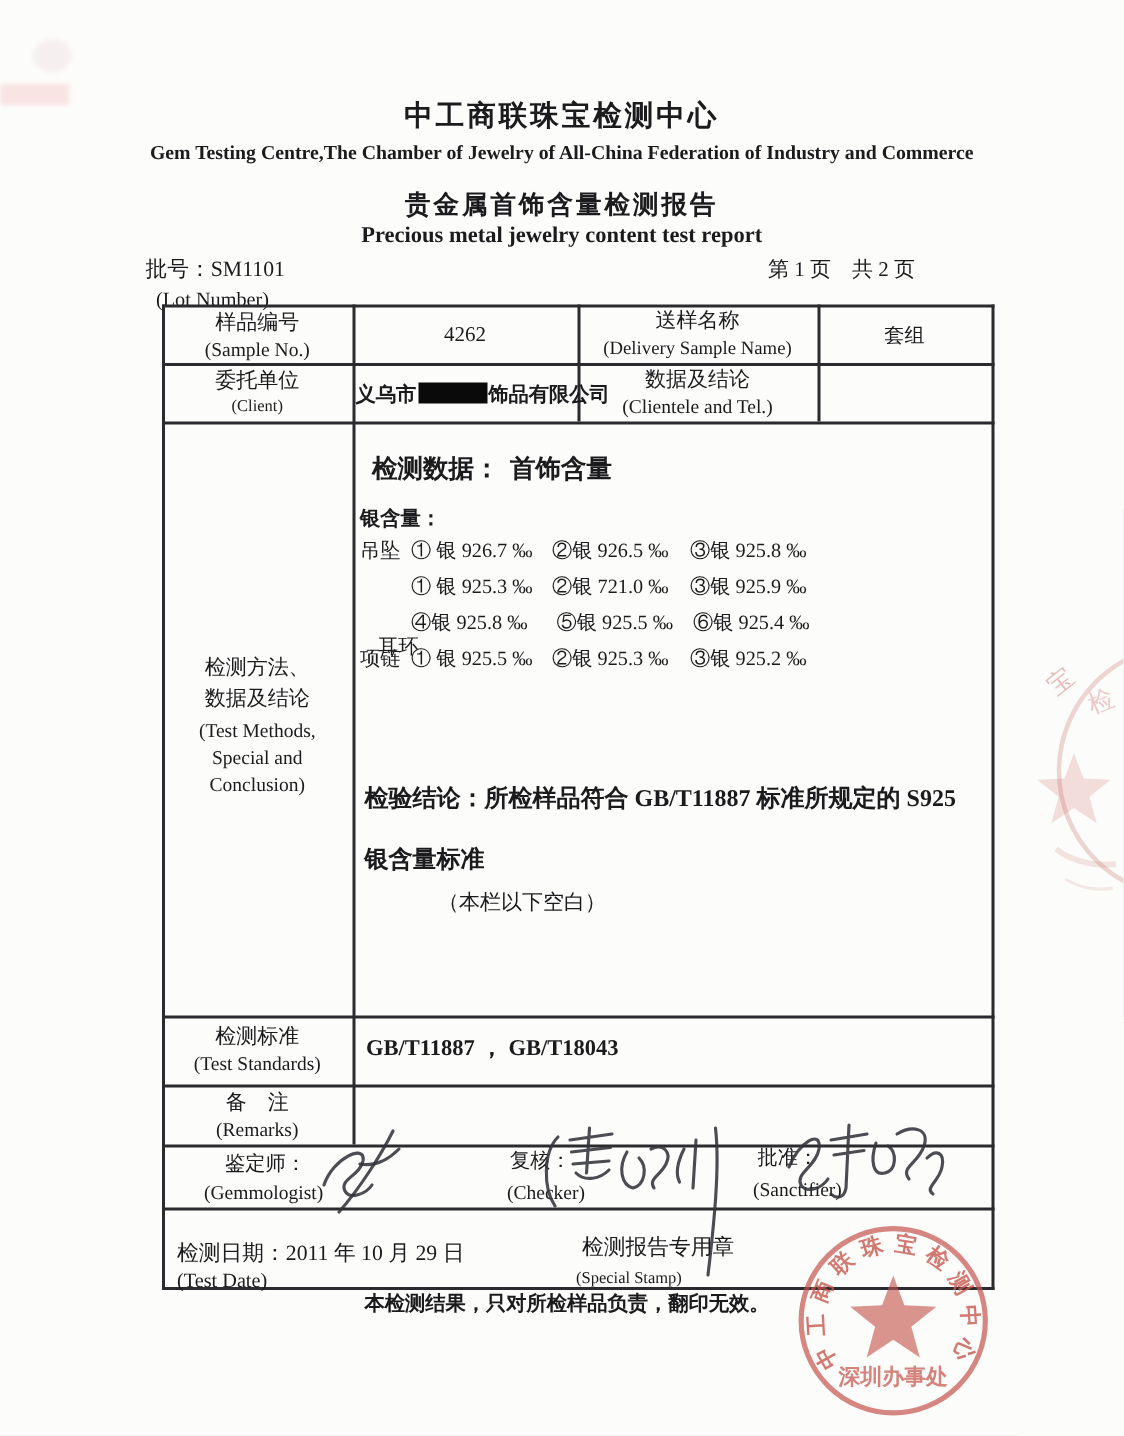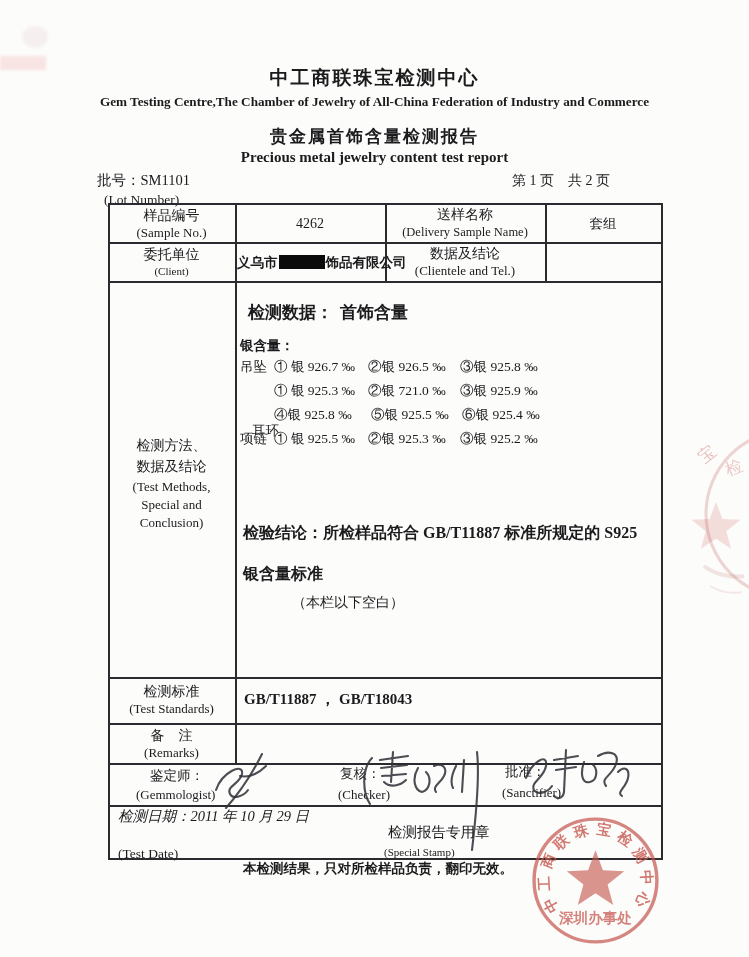--- a/index.html
+++ b/index.html
@@ -130,21 +130,21 @@
 
   <div class="t" style="left:505px;top:764px;font-size:13.5px;">批准：</div>
   <div class="t" style="left:502px;top:786px;font-size:13px;">(Sanctifier)</div>
   <svg class="sig" style="left:518px;top:742px;" width="118" height="62" viewBox="0 0 118 62">
     <path d="M8 36 C14 20, 30 10, 28 24 C26 36, 12 40, 16 48 C20 54, 30 50, 34 44"></path>
     <path d="M36 18 L60 14 M38 28 L58 25 M48 8 L46 50 C45 56, 40 58, 36 54"></path>
     <path d="M66 20 C62 32, 64 42, 72 40 C80 38, 80 26, 74 22"></path>
     <path d="M80 14 C90 8, 102 10, 98 22 C94 34, 82 36, 88 44 M100 30 C106 24, 112 26, 110 36 C108 46, 98 50, 104 54"></path>
   </svg>
 
-  <div class="t" style="left:118px;top:808px;font-size:14.5px;font-style:italic;">
+  <div class="t" style="left:118px;top:828px;font-size:14.5px;">
     <span>检测日期：</span><span>2011 年 10 月 29 日</span>
   </div>
   <div class="t" style="left:118px;top:846px;font-size:13.5px;">(Test Date)</div>
   <div class="t" style="left:388px;top:824px;font-size:14.5px;">检测报告专用章</div>
   <div class="t" style="left:384px;top:846px;font-size:11px;">(Special Stamp)</div>
 
   <div class="t b" style="left:243px;top:861px;font-size:13.5px;">本检测结果，只对所检样品负责，翻印无效。</div>
 
   <svg style="position:absolute;left:523px;top:806px;" width="150" height="151" viewBox="0 0 145 150">
     <defs>

